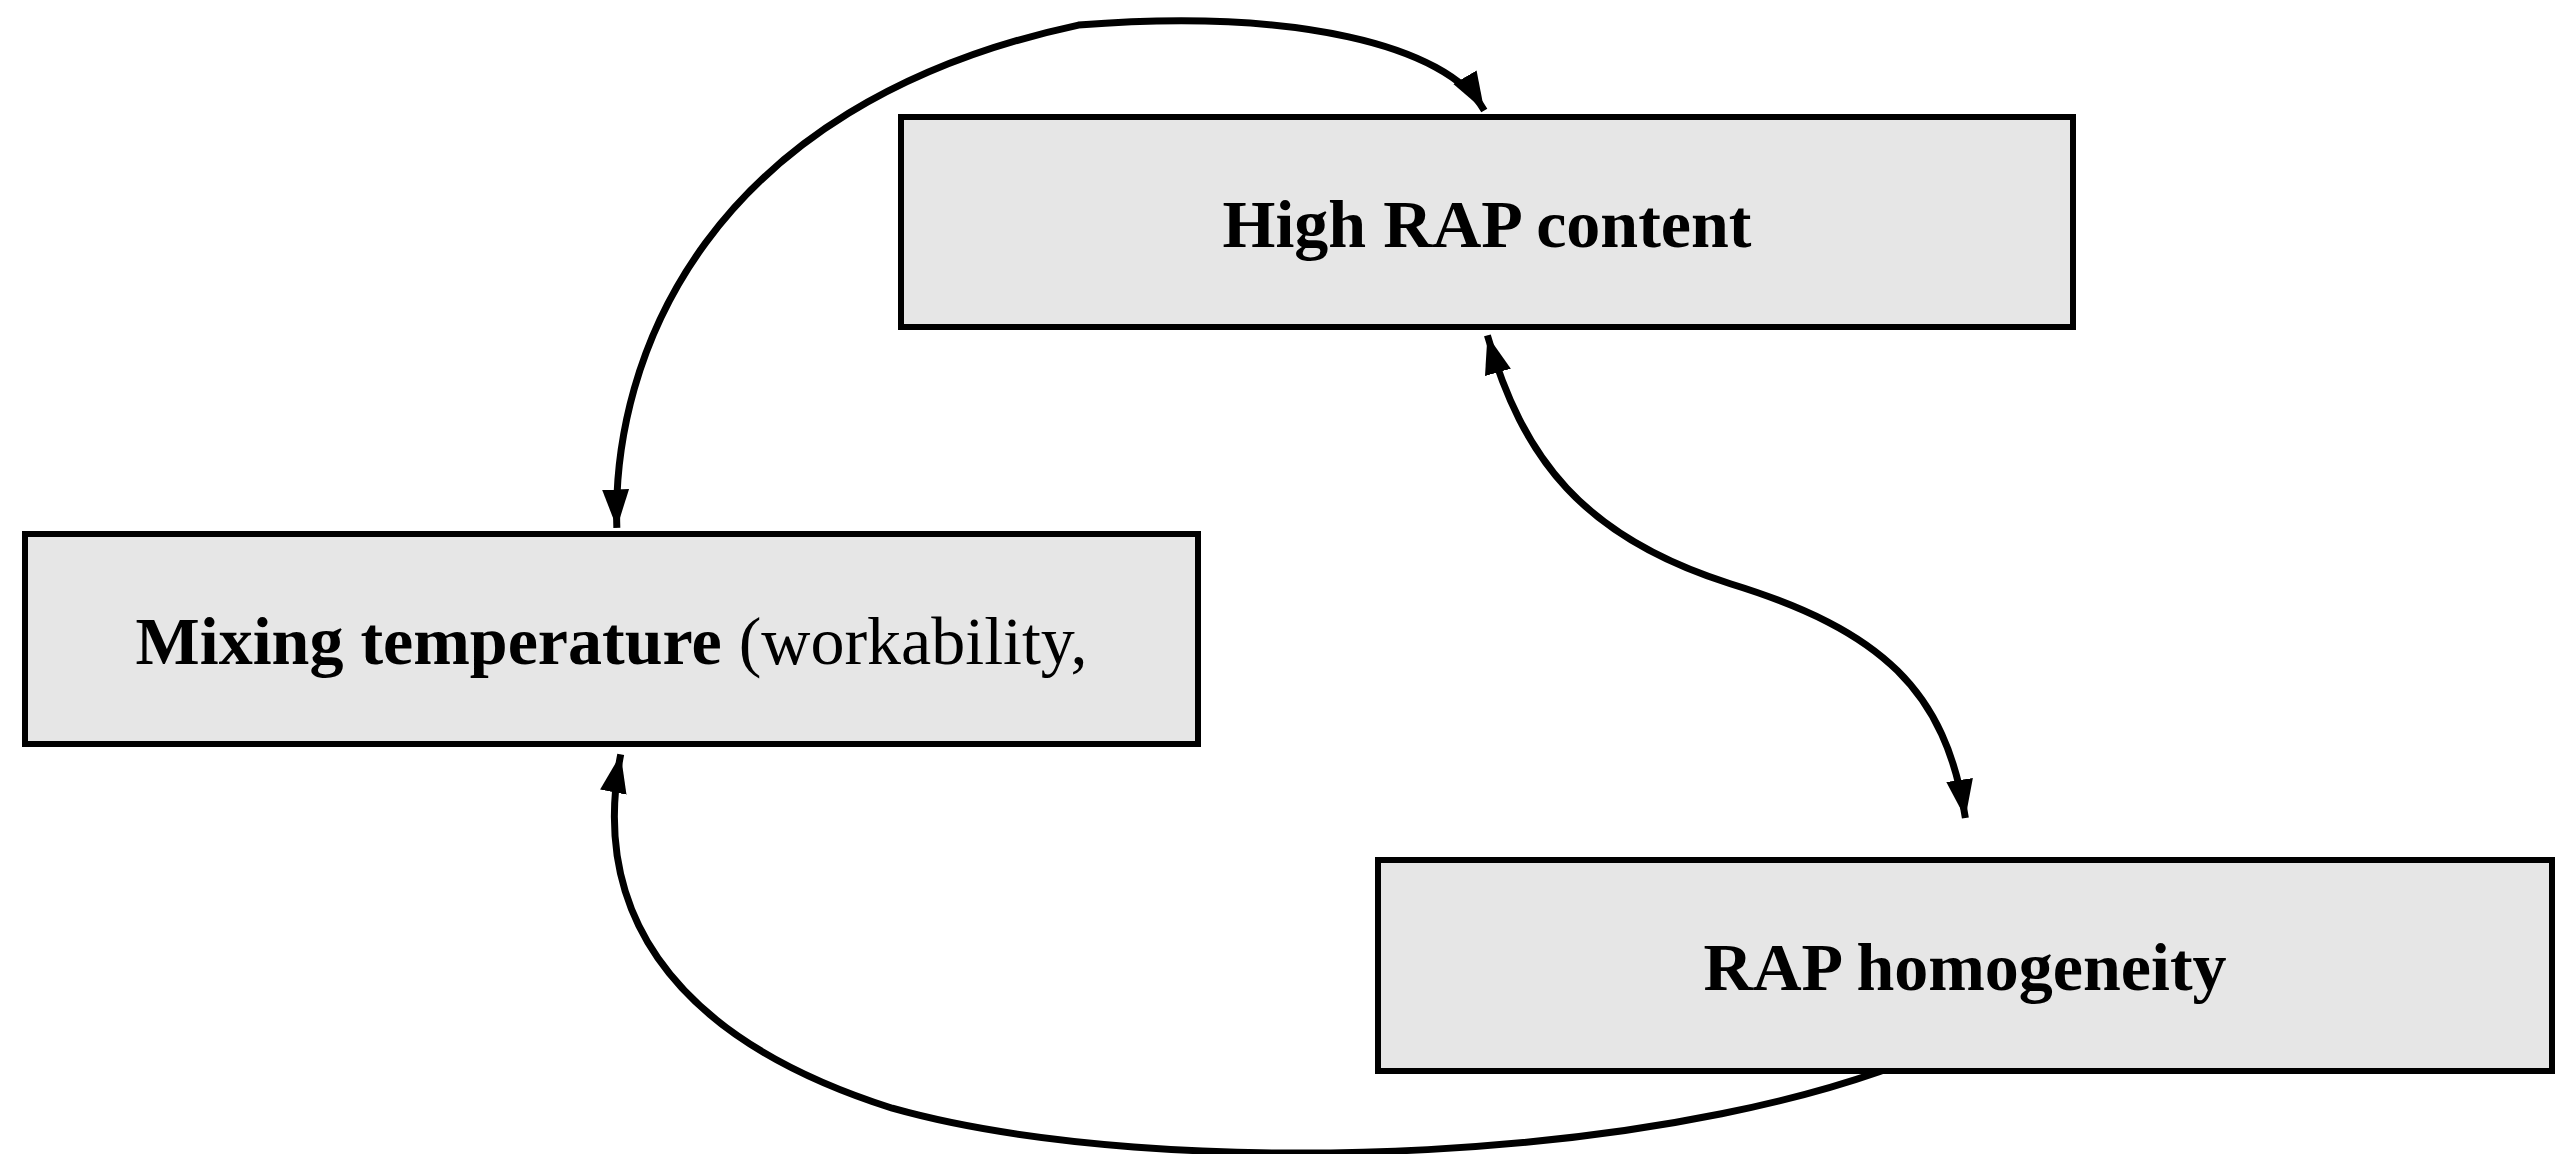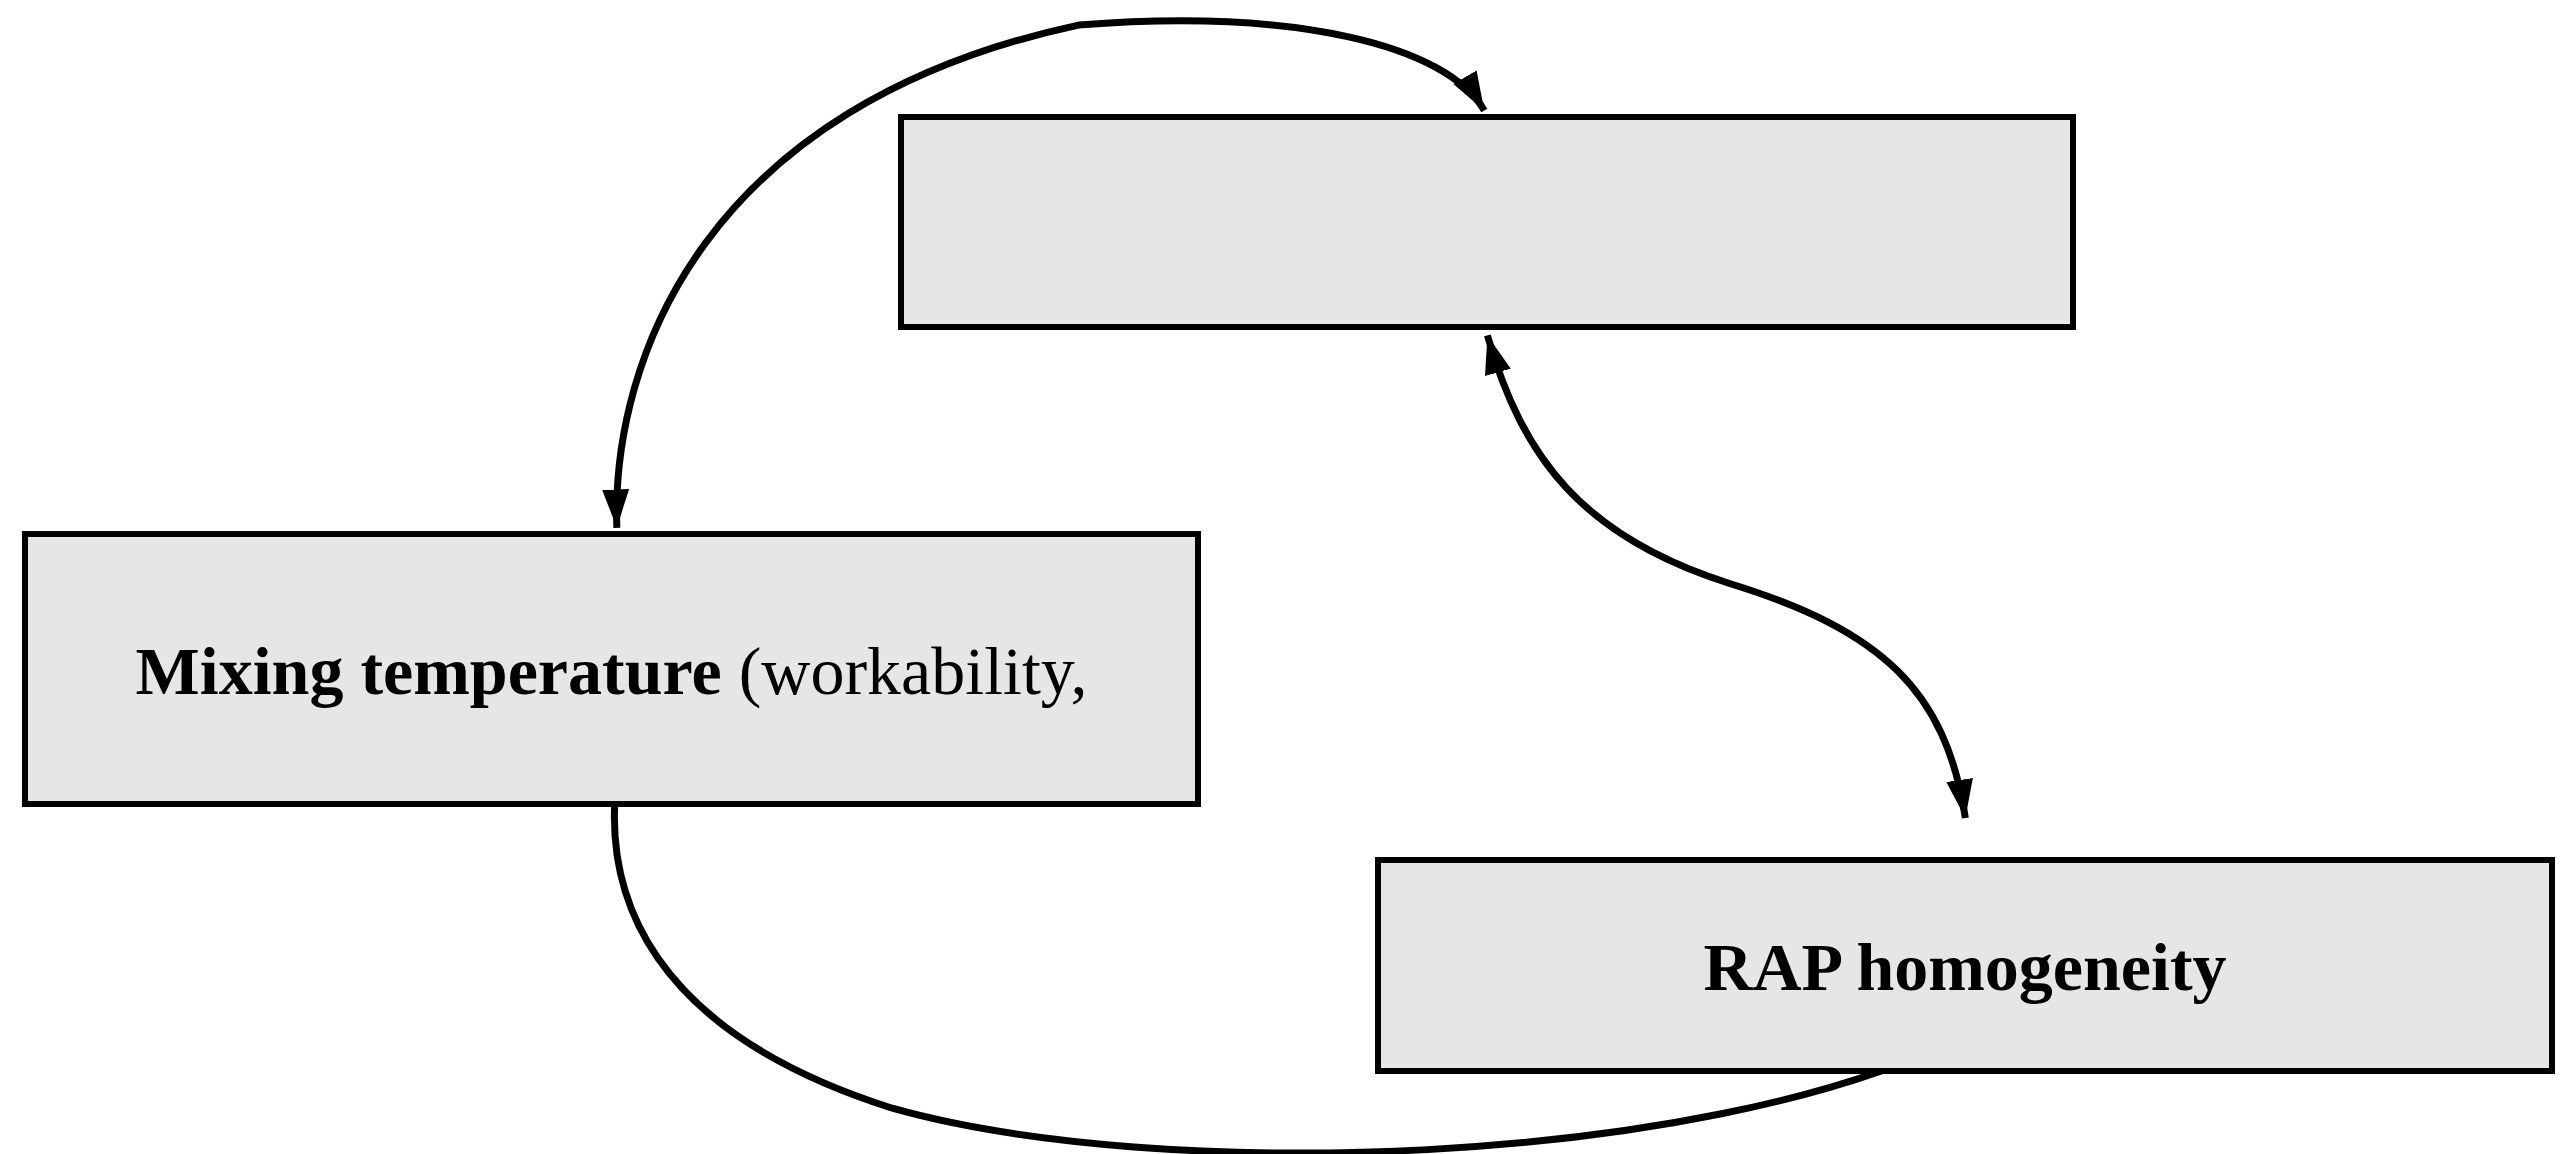--- a/index.html
+++ b/index.html
@@ -44,21 +44,21 @@
     text-align:center;
     padding-top:4.7px;
   }
   .node .line{
     font-size:68px;
     line-height:105px;
     white-space:nowrap;
   }
   .node .b{font-weight:700;}
   .node-top   {left:898px; top:114px;  width:1178px; height:216px;}
-  .node-left  {left:22px;   top:531px;  width:1179px; height:276px;}
+  .node-left  {left:22px;   top:531px;  width:1179px; height:216px;}
   .node-bottom{left:1375px; top:821px; width:1180px; height:217px;margin-top:36px;}
 </style>
 </head>
 <body>
 
 <div class="canvas">
 
   <svg class="arrows" viewBox="0 0 3320 1488" xmlns="http://www.w3.org/2000/svg">
     <defs>
       <marker id="ah" viewBox="0 0 10 7" refX="10" refY="3.5" markerWidth="5.5" markerHeight="4.5" markerUnits="strokeWidth" orient="auto-start-reverse">
@@ -67,20 +67,21 @@
     </defs>
 
     <path class="arrow" d="M 795 680 C 788 460, 910 135, 1390 32 C 1670 10, 1864 58, 1913 142" marker-start="url(#ah)" marker-end="url(#ah)"></path>
 
     <path class="arrow" d="M 1917 432 C 1962 590, 2040 692, 2230 752 C 2425 812, 2508 890, 2533 1054" marker-start="url(#ah)" marker-end="url(#ah)"></path>
 
     <path class="arrow" d="M 800 972 C 763 1160, 848 1332, 1150 1428 C 1490 1524, 2190 1505, 2530 1336" marker-start="url(#ah)" marker-end="url(#ah)"></path>
   </svg>
 
   <div class="node node-top">
+    <div class="line"><span class="b">High RAP content</span><span></span></div>
   </div>
 
   <div class="node node-left">
     <div class="line"><span class="b">Mixing temperature</span><span> (workability,</span></div>
   </div>
 
   <div class="node node-bottom">
     <div class="line"><span class="b">RAP homogeneity</span><span></span></div>
   </div>
 

